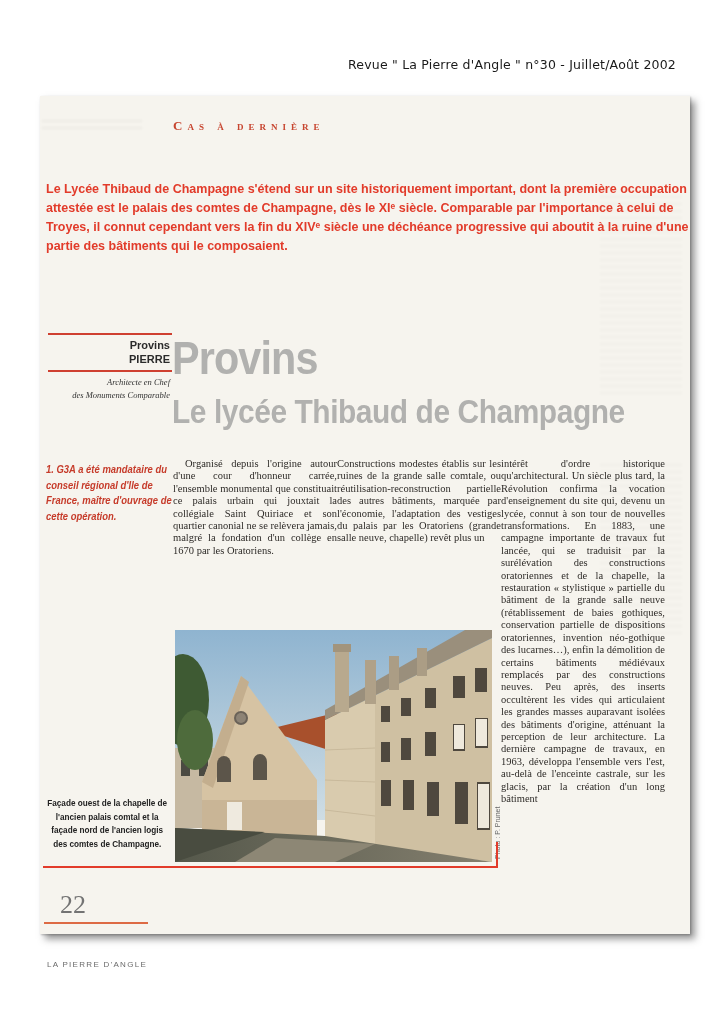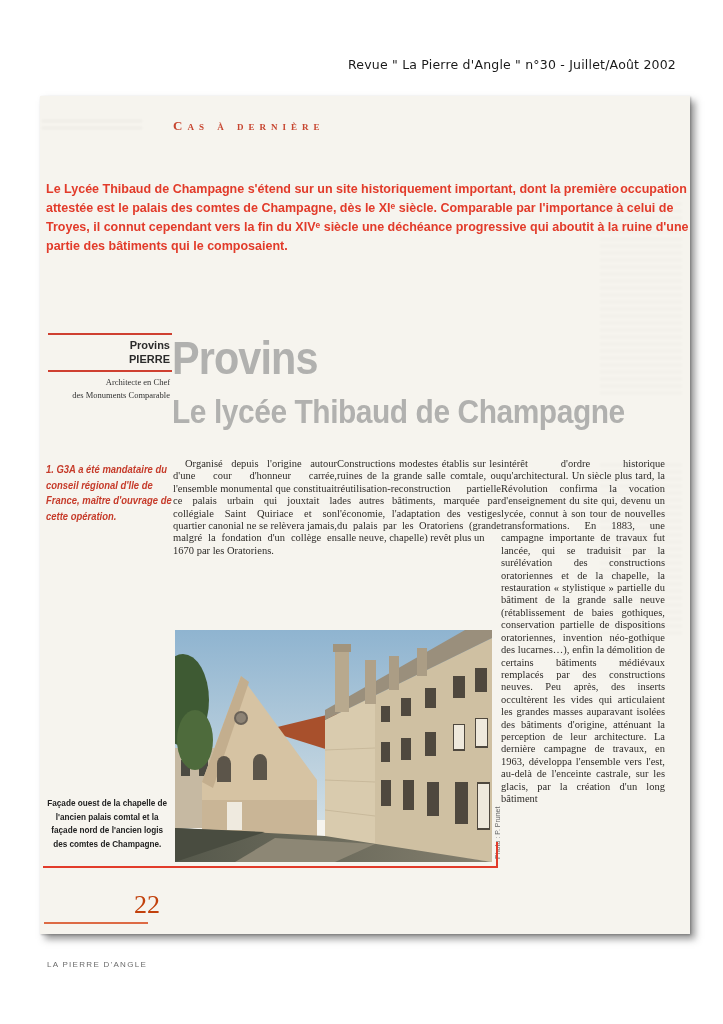--- a/index.html
+++ b/index.html
@@ -16,21 +16,21 @@
   .ghost-b{left:560px;top:100px;width:82px;height:200px;opacity:.05;}
   .ghost-c{left:560px;top:368px;width:82px;height:170px;opacity:.05;}
 
   .section-label{position:absolute;left:133px;top:22px;font-family:"Liberation Serif",serif;
         font-weight:bold;font-variant:small-caps;font-size:13px;letter-spacing:5px;color:#c7452f;}
   .intro{position:absolute;left:6px;top:84px;width:644px;font-size:12.5px;font-weight:bold;
         line-height:19px;color:#e23b2a;text-align:left;}
   .author-block{position:absolute;left:8px;top:237px;width:124px;text-align:right;}
   .author-names{border-top:2px solid #cf4030;border-bottom:2px solid #cf4030;
         padding:3px 2px 4px 0;font-size:11px;font-weight:bold;color:#2b2b2b;line-height:14px;}
-  .author-role{padding:4px 2px 0 0;font-family:"Liberation Serif",serif;
+  .author-role{padding:4px 2px 0 0;font-family:"Liberation Serif",serif;font-style:italic;
         font-size:8.5px;color:#333;line-height:13px;}
   .title-city{position:absolute;left:132px;top:238px;font-size:47px;font-weight:bold;
         color:#b1b1af;line-height:1;transform:scaleX(.88);transform-origin:top left;letter-spacing:-1px;}
   .title-main{position:absolute;left:132px;top:298px;font-size:34px;font-weight:bold;
         color:#b1b1af;line-height:1;transform:scaleX(.88);transform-origin:top left;letter-spacing:-.5px;white-space:nowrap;}
   .footnote{position:absolute;left:6px;top:366px;width:142px;transform:scaleX(.9);
         transform-origin:top left;font-size:10.5px;font-weight:bold;font-style:italic;
         color:#c63b2a;line-height:15.5px;}
   .columns{position:absolute;left:133px;top:362px;width:492px;display:flex;gap:0;}
   .col{flex:1;font-family:"Liberation Serif",serif;font-size:10.5px;line-height:12.4px;
@@ -38,22 +38,22 @@
   .col.first p{text-indent:12px;margin:0;}
   .photo{position:absolute;left:135px;top:534px;width:317px;height:232px;}
   .photo svg{display:block;}
   .photo-credit{position:absolute;left:454px;top:648px;width:12px;height:115px;
         writing-mode:vertical-rl;transform:rotate(180deg);font-size:7px;color:#666;}
   .rule-red-h{position:absolute;left:3px;top:770px;width:455px;height:2px;background:#e23b2a;}
   .rule-red-v{position:absolute;left:456px;top:746px;width:2px;height:26px;background:#e23b2a;}
   .caption{position:absolute;left:4px;top:700px;width:147px;transform:scaleX(.86);
         transform-origin:top left;font-size:9.5px;font-weight:bold;color:#222;
         line-height:13.5px;text-align:center;}
-  .footer-number{position:absolute;left:20px;top:794px;width:100px;text-align:right;
-        font-family:"Liberation Serif",serif;font-size:26px;font-weight:normal;color:#c2410c;}
+  .footer-number{position:absolute;left:20px;top:794px;width:100px;text-align:left;
+        font-family:"Liberation Serif",serif;font-size:26px;font-weight:normal;color:#737373;}
   .footer-rule{position:absolute;left:4px;top:826px;width:104px;height:2px;background:#dd6a44;}
   .footer-name{position:absolute;left:7px;top:864px;font-size:8px;letter-spacing:1.3px;color:#6b6b6b;}
 </style>
 </head>
 <body>
 
 <div class="canvas">
 
   <div class="journal-header">Revue " La Pierre d'Angle " n°30 - Juillet/Août 2002</div>
 

